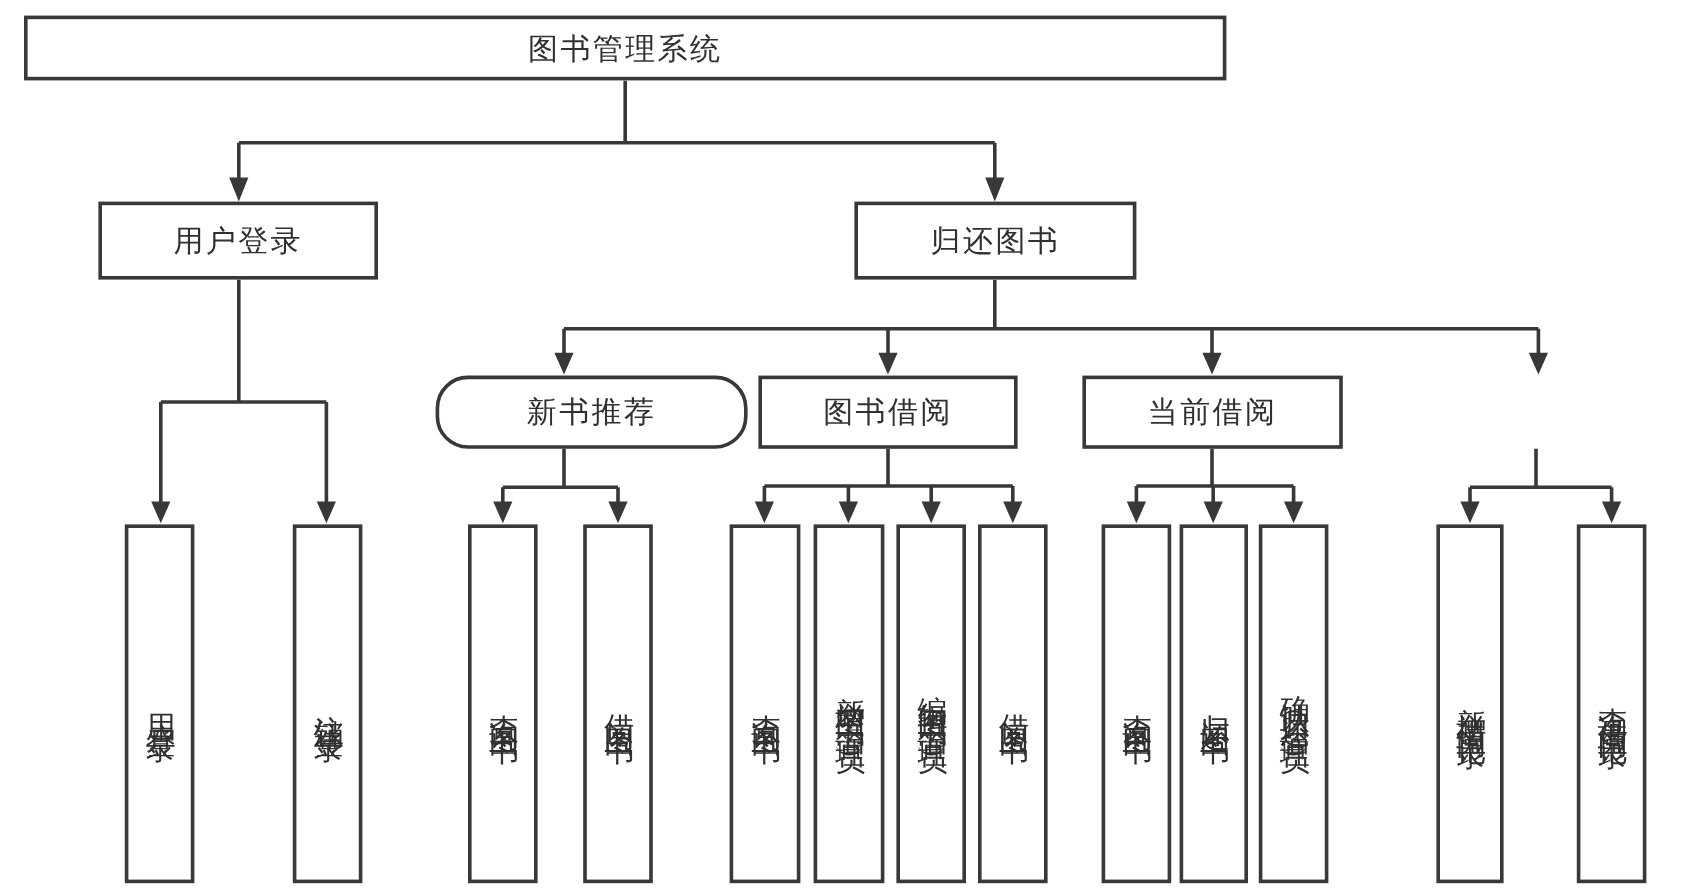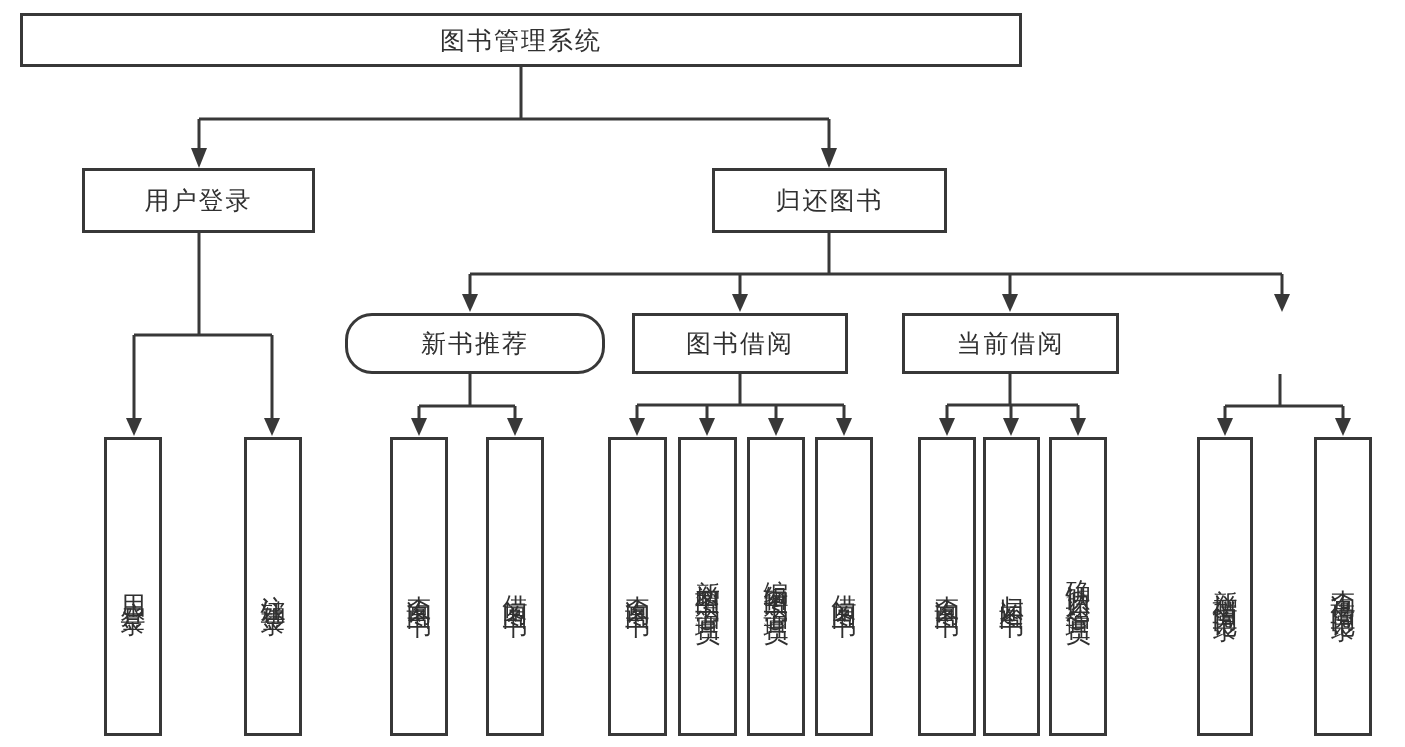--- a/index.html
+++ b/index.html
@@ -99,21 +99,21 @@
     <span>图书管理系统</span>
   </div>
 
   <div class="box" style="left:82px;top:168px;width:233px;height:65px;">
     <span>用户登录</span>
   </div>
   <div class="box" style="left:712px;top:168px;width:235px;height:65px;">
     <span>归还图书</span>
   </div>
 
-  <div class="box" style="left:345px;top:313px;width:260px;height:61px;border-radius:27px;">
+  <div class="box" style="left:363px;top:313px;width:260px;height:61px;border-radius:27px;">
     <span>新书推荐</span>
   </div>
   <div class="box" style="left:632px;top:313px;width:216px;height:61px;">
     <span>图书借阅</span>
   </div>
   <div class="box" style="left:902px;top:313px;width:217px;height:61px;">
     <span>当前借阅</span>
   </div>
 
   <div class="vbox" style="left:104px;width:58px;">

